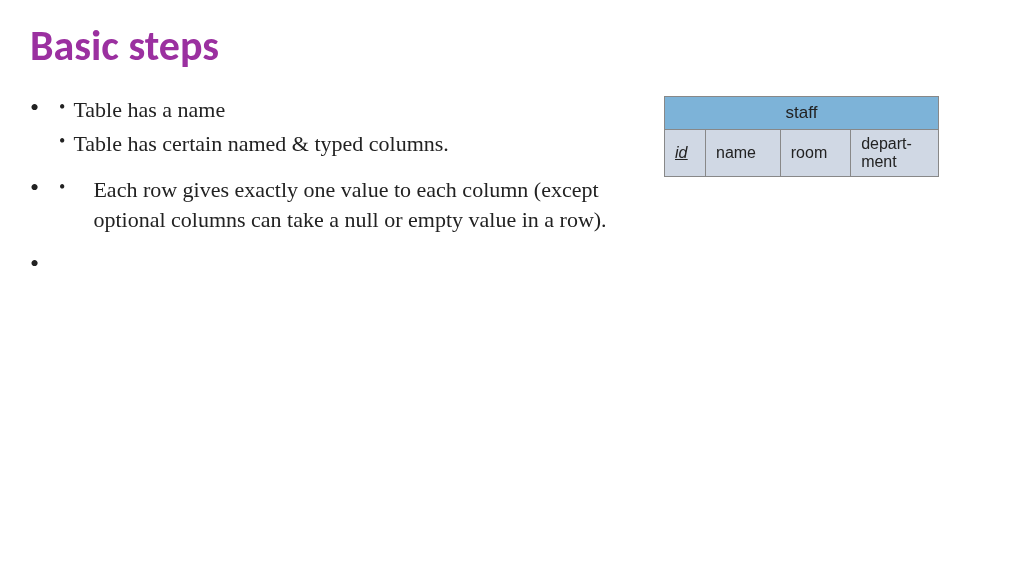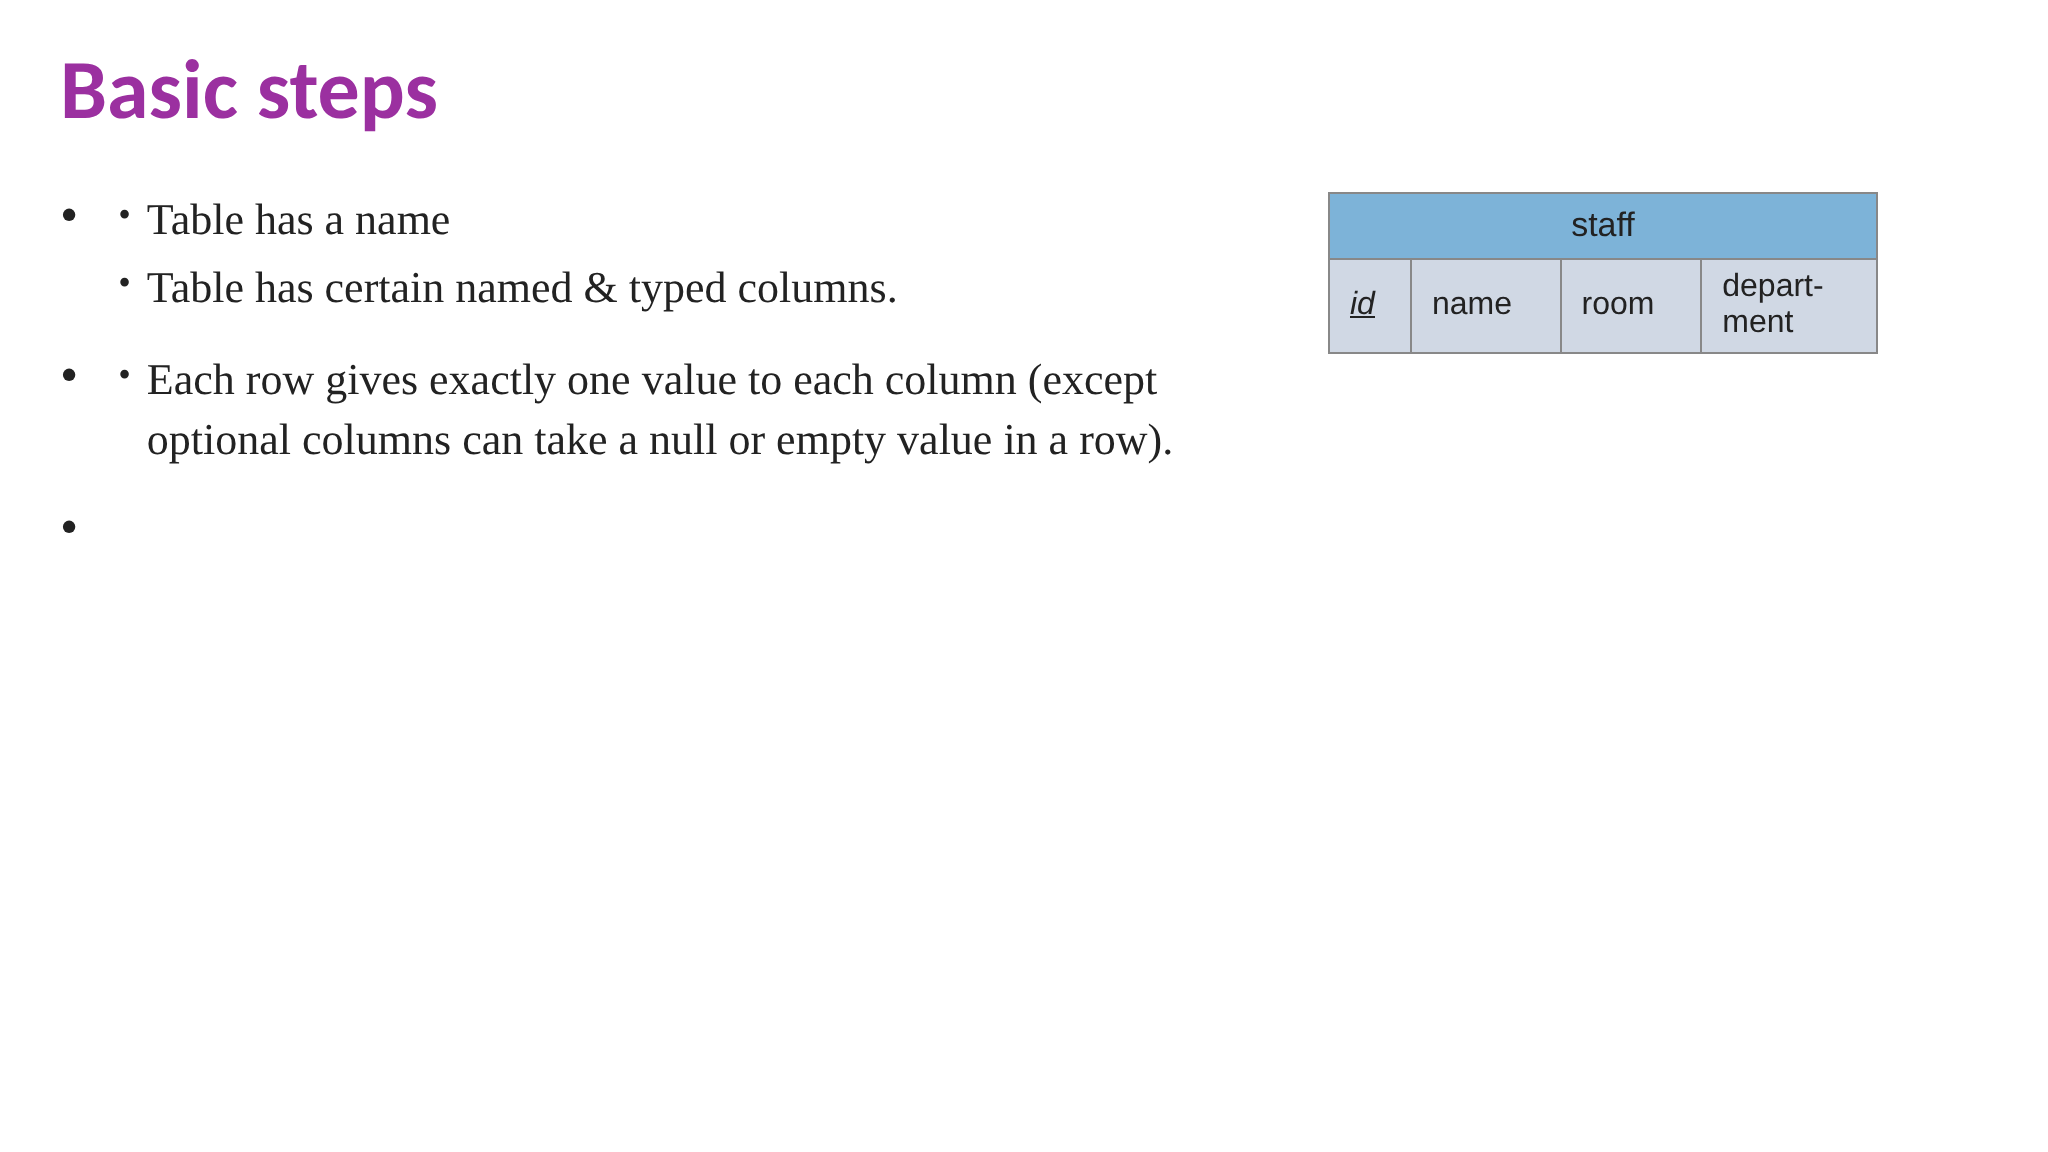--- a/index.html
+++ b/index.html
@@ -136,20 +136,21 @@
       font-style: italic;
     }
 
     .add-rows-section {
       margin-top: 4px;
     }
 
     .sub-text-long {
       line-height: 1.4;
       font-size: 22px;
+      margin-left: 20px;
     }
   </style>
 </head>
 <body>
 
 <div class="slide">
   <h1 class="title">Basic steps</h1>
 
   <div class="content">
     <div class="left-col">

